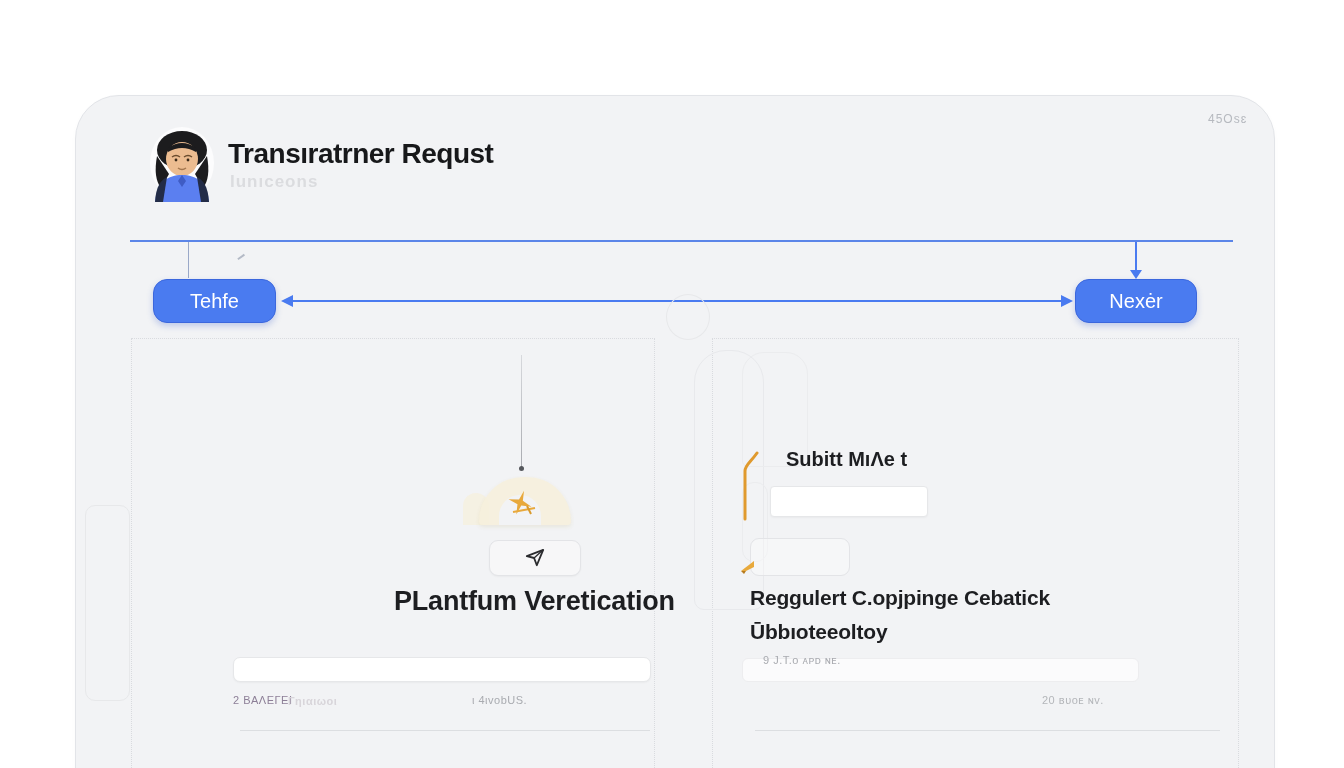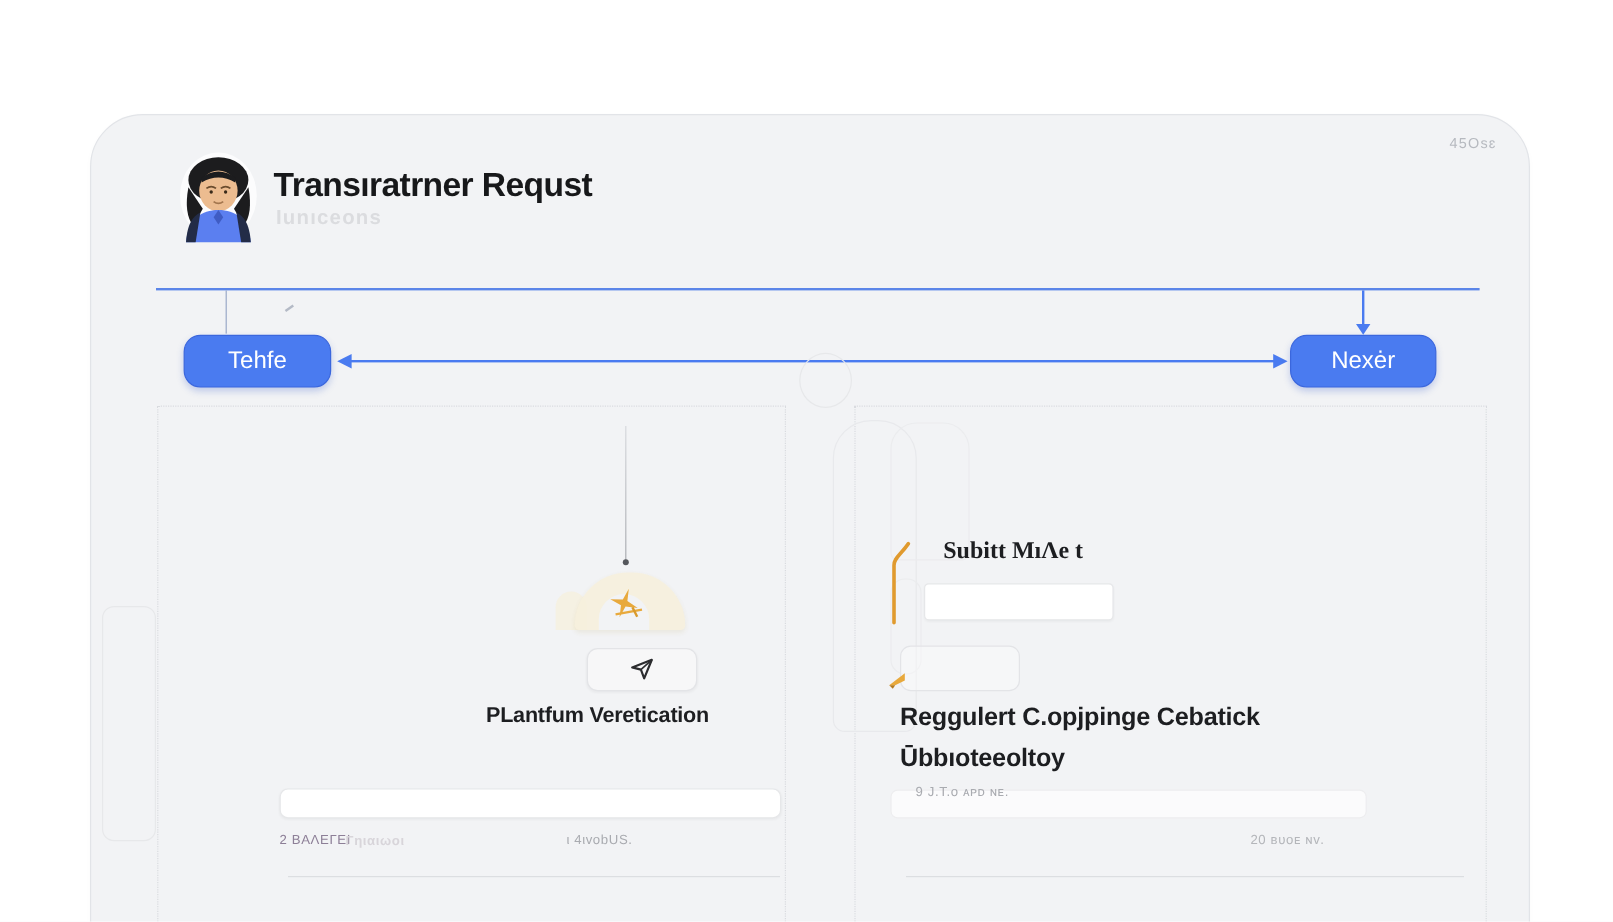--- a/index.html
+++ b/index.html
@@ -72,37 +72,37 @@
   .arch-inner { position:absolute; left:499px; top:495px; width:42px; height:30px;
                 background:#f2f3f5; border-radius:22px 22px 0 0; }
   .arch-side { position:absolute; left:463px; top:493px; width:26px; height:32px;
                background:#f7f0dc; border-radius:14px 14px 0 0; opacity:.7; }
   .sparkle { position:absolute; left:505px; top:488px; width:34px; height:34px; }
   .plane-chip { position:absolute; left:489px; top:540px; width:92px; height:36px;
                 background:#f7f7f8; border:1px solid #e3e4e7; border-radius:9px;
                 display:flex; align-items:center; justify-content:center;
                 box-shadow:0 1px 2px rgba(0,0,0,0.04); cursor:pointer; }
 
-  .left-title { position:absolute; left:405px; top:586px; font-size:18px; font-weight:600;
+  .left-title { position:absolute; left:394px; top:586px; font-size:27px; font-weight:600;
                 color:#1d1e21; letter-spacing:-0.2px; }
   .input-base { position:absolute; background:#ffffff; border:1px solid #e6e7e9; border-radius:7px;
                 box-shadow:0 1px 2px rgba(0,0,0,0.04); font-size:13px; color:#333; padding:0 8px; }
   .left-input { left:233px; top:657px; width:418px; height:25px; }
   .footer-row { position:absolute; font-size:11px; letter-spacing:0.5px; }
   .lf-strong { left:233px; top:694px; color:#8d7f97; font-weight:400; }
   .lf-faint  { left:288px; top:695px; color:#d8d5da; font-weight:600; }
   .lf-right  { left:472px; top:694px; color:#a9abb0; }
   .divider { position:absolute; height:1px; background:#dcdee1; }
   .div-left { left:240px; top:730px; width:410px; }
   .div-right { left:755px; top:730px; width:465px; }
 
   
   .step-one { position:absolute; left:740px; top:450px; width:24px; height:72px; }
   .step-label { position:absolute; left:786px; top:448px; font-size:20px; font-weight:600;
-                color:#1d1e21;font-family:Liberation Serif, serif; }
+                color:#1d1e21; }
   .right-input-top { left:770px; top:486px; width:158px; height:31px; border-radius:4px; }
   .ghost-button { position:absolute; left:750px; top:538px; width:100px; height:38px;
                   background:rgba(255,255,255,0.35); border:1px solid #e3e4e7; border-radius:9px;
                   cursor:pointer; }
   .flag { position:absolute; left:739px; top:558px; width:18px; height:18px; }
   .right-heading { position:absolute; left:750px; font-size:21px; font-weight:600; color:#1d1e21;
                    letter-spacing:-0.2px; }
   .rh-1 { top:586px; }
   .rh-2 { top:620px; }
   .right-input-bottom { left:742px; top:658px; width:397px; height:24px;

